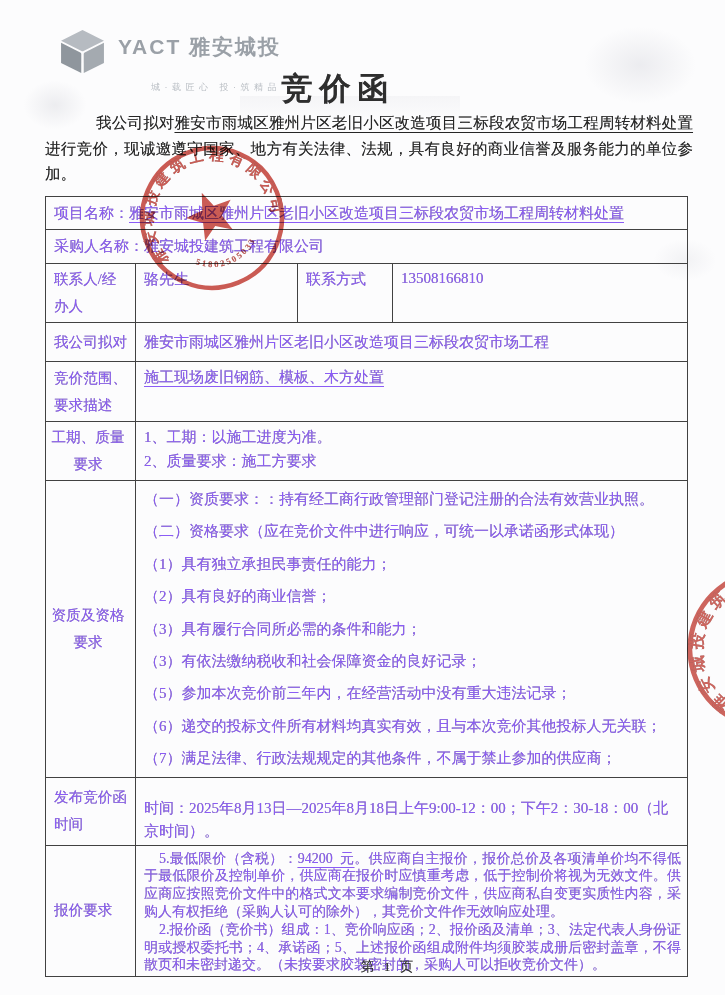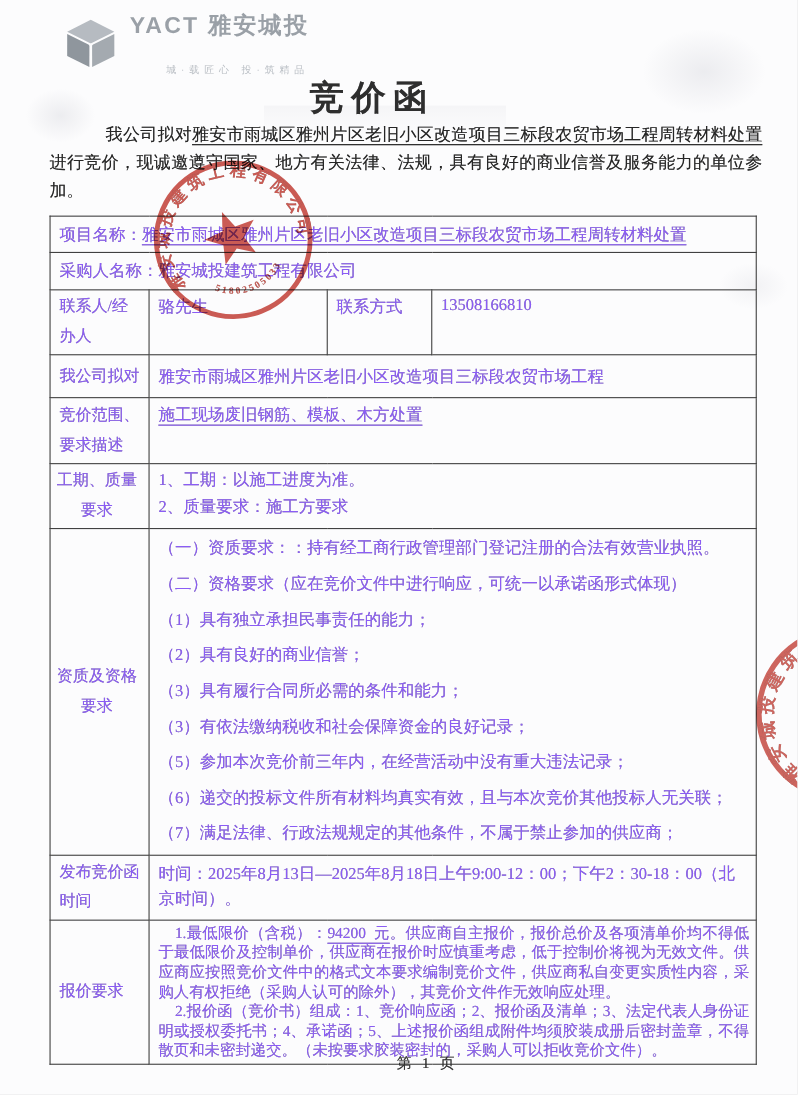--- a/index.html
+++ b/index.html
@@ -10,21 +10,21 @@
     background:#fcfcfd;
     font-family:"Liberation Serif","DejaVu Serif",serif;
     color:#262626;
     text-shadow:0 0 .4px rgba(50,50,50,.55);
   }
   
   .logo{position:absolute;left:58px;top:9px;display:flex;align-items:center;gap:11px}
   .logo-cube{width:49px;height:49px;flex:0 0 auto}
   .logo-text .logo-name{
     font-family:"Liberation Sans","DejaVu Sans",sans-serif;
-    font-size:21px;font-weight:bold;color:#9aa0a7;letter-spacing:2px;text-shadow:none;
+    font-size:21px;font-weight:bold;color:#9aa0a7;letter-spacing:2px;text-shadow:none;margin-top:24px;
   }
   .logo-text .logo-tagline{
     font-family:"Liberation Sans","DejaVu Sans",sans-serif;
     font-size:9px;color:#b9bec4;letter-spacing:4.5px;margin-top:20px;text-shadow:none;text-align:right;
   }
   
   .doc-title{
     position:absolute;top:68px;left:0;width:725px;text-align:center;
     font-size:31px;font-weight:bold;letter-spacing:7px;color:#2e2e2e;
     transform:translateX(-24px);
@@ -150,26 +150,26 @@
             <div class="q-item">（3）具有履行合同所必需的条件和能力；</div>
             <div class="q-item">（3）有依法缴纳税收和社会保障资金的良好记录；</div>
             <div class="q-item">（5）参加本次竞价前三年内，在经营活动中没有重大违法记录；</div>
             <div class="q-item">（6）递交的投标文件所有材料均真实有效，且与本次竞价其他投标人无关联；</div>
             <div class="q-item">（7）满足法律、行政法规规定的其他条件，不属于禁止参加的供应商；</div>
           </td>
     </tr>
     <tr class="r8">
       <td class="label">发布竞价函
 时间</td>
-      <td colspan="3" class="vtop lh23" style="padding-top:6px">时间：2025年8月13日—2025年8月18日上午9:00-12：00；下午2：30-18：00（北京时间）。</td>
+      <td colspan="3" class="vtop lh23" style="padding-top:19px">时间：2025年8月13日—2025年8月18日上午9:00-12：00；下午2：30-18：00（北京时间）。</td>
     </tr>
     <tr class="r9">
       <td class="label">报价要求</td>
       <td colspan="3" class="vtop quote-cell">
-        <p><span>1.最低限价（含税）：</span><span class="u">94200  元</span><span>。供应商自主报价，报价总价及各项清单价均不得低于最低限价及控制单价，供应商在报价时应慎重考虑，低于控制价将视为无效文件。供应商应按照竞价文件中的格式文本要求编制竞价文件，供应商私自变更实质性内容，采购人有权拒绝（采购人认可的除外），其竞价文件作无效响应处理。</span></p>
+        <p><span>5.最低限价（含税）：</span><span class="u">94200  元</span><span>。供应商自主报价，报价总价及各项清单价均不得低于最低限价及控制单价，供应商在报价时应慎重考虑，低于控制价将视为无效文件。供应商应按照竞价文件中的格式文本要求编制竞价文件，供应商私自变更实质性内容，采购人有权拒绝（采购人认可的除外），其竞价文件作无效响应处理。</span></p>
         <p>2.报价函（竞价书）组成：1、竞价响应函；2、报价函及清单；3、法定代表人身份证明或授权委托书；4、承诺函；5、上述报价函组成附件均须胶装成册后密封盖章，不得散页和未密封递交。（未按要求胶装密封的，采购人可以拒收竞价文件）。</p>
       </td>
     </tr>
   </tbody>
     </table>
 
   <div class="seal seal-1">
     <svg viewBox="0 0 170 170">
       <circle cx="85" cy="85" r="69" fill="none" stroke="currentColor" stroke-width="4.5"></circle>
       <polygon fill="currentColor" transform="translate(85,83)" points="0,-25 6.17,-8.49 23.78,-7.73 9.99,3.24 14.69,20.23 0,10.5 -14.69,20.23 -9.99,3.24 -23.78,-7.73 -6.17,-8.49"></polygon>

